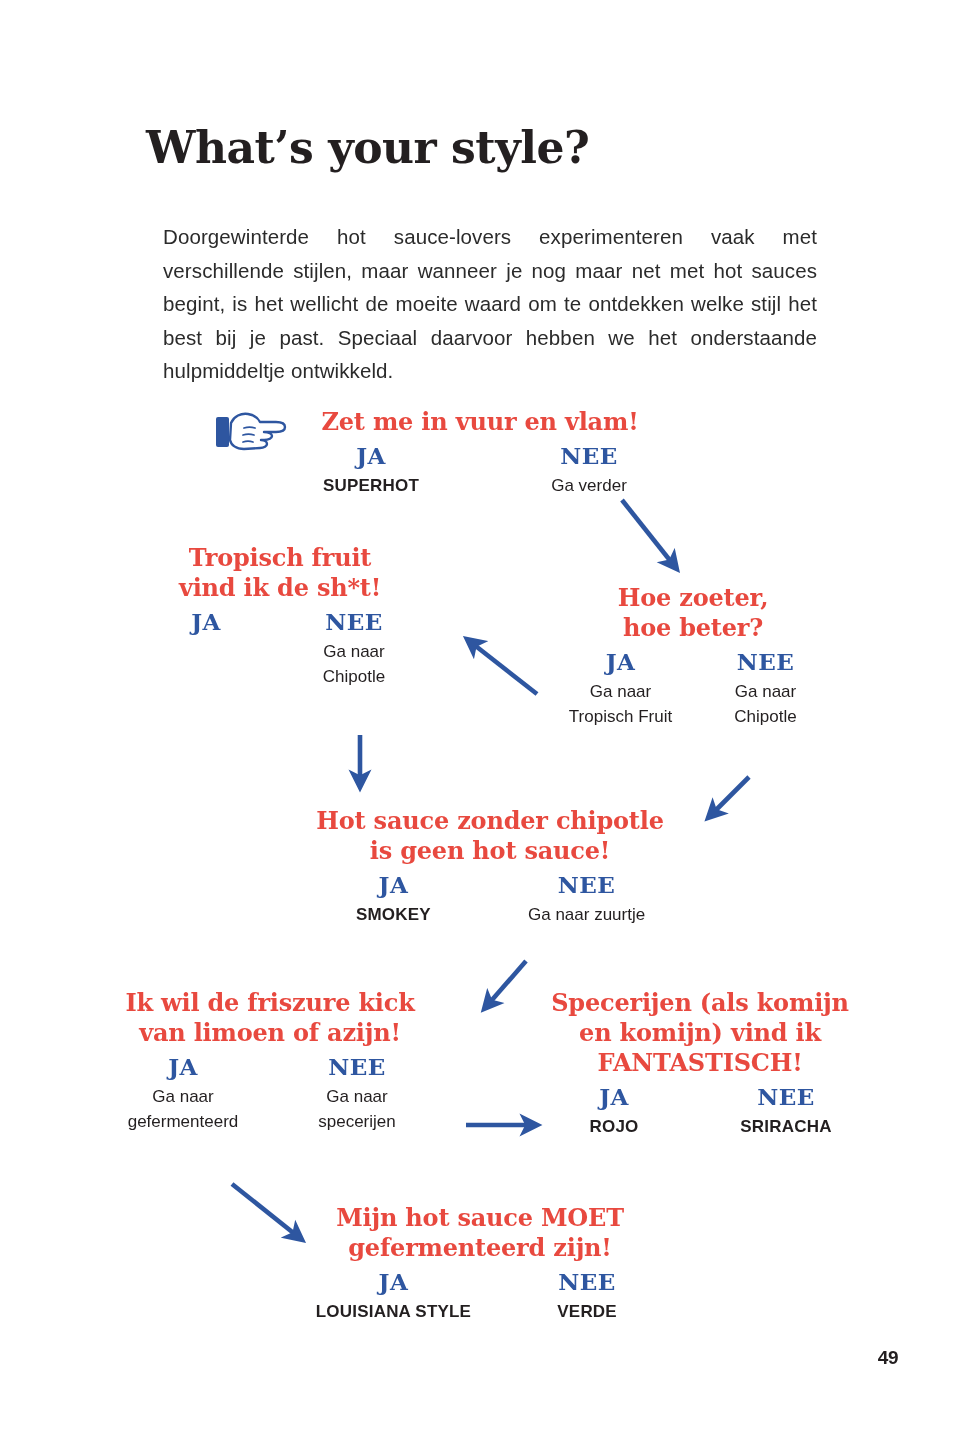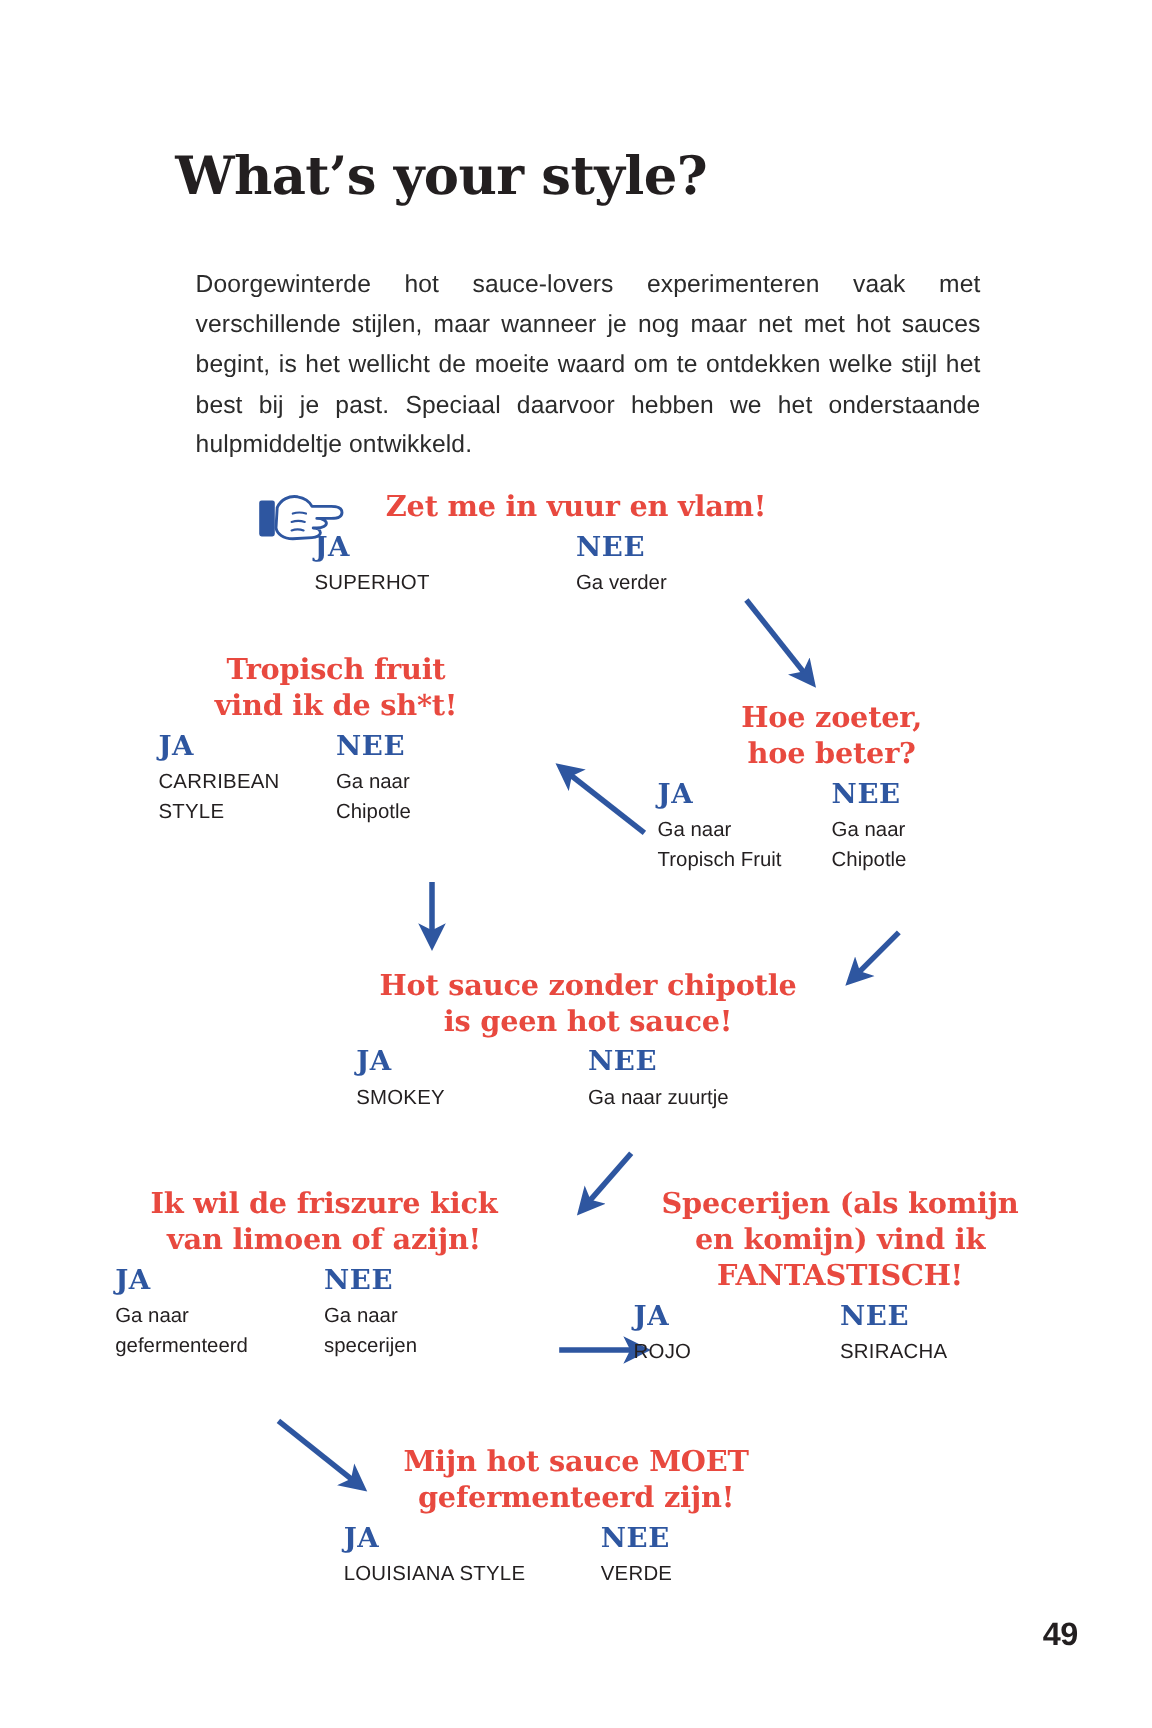--- a/index.html
+++ b/index.html
@@ -76,59 +76,60 @@
     text-align: center;
     white-space: pre-line;
     letter-spacing: -0.2px;
   }
   .answers {
     display: flex;
     justify-content: center;
     margin-top: 4px;
   }
   .ans {
+    text-align: center;
   }
   .ans .lbl {
     font-family: "DejaVu Serif", serif;
     font-weight: bold;
     font-size: 23px;
     color: #2e56a0;
     letter-spacing: 0.5px;
     line-height: 30px;
   }
   .ans .res {
     font-family: "Liberation Sans", sans-serif;
     font-size: 17px;
     line-height: 25px;
     color: #231f20;
     white-space: pre-line;
     margin-top: 2px;
   }
   .ans .res.bold {
-    font-weight: normal;
+    font-weight: bold;
     letter-spacing: 0.2px;
   }
 
   
   .hand-icon {
     position: absolute;
     left: 214px;
     top: 409px;
     width: 74px;
     height: 46px;
   }
 
   
   .folio {
     position: absolute;
     right: 62px;
     top: 1347px;
     font-family: "Liberation Sans", sans-serif;
     font-weight: bold;
-    font-size: 27px;
+    font-size: 19px;
     color: #231f20;
     letter-spacing: -0.5px;
   }
 
   
   #node-heat      { left: 262px; top: 407px;  width: 436px; }
   #node-tropical  { left: 132px; top: 543px;  width: 296px; }
   #node-sweet     { left: 548px; top: 583px;  width: 290px; }
   #node-chipotle  { left: 280px; top: 806px;  width: 420px; }
   #node-acid      { left: 96px;  top: 988px;  width: 348px; }
@@ -188,22 +189,20 @@
         </div>
       </div>
     </div>
 
     <div class="node" id="node-tropical">
       <div class="q">Tropisch fruit
 vind ik de sh*t!</div>
       <div class="answers">
         <div class="ans" style="width:50%">
           <div class="lbl">JA</div>
-          <div class="res bold">CARRIBEAN
-STYLE</div>
         </div>
         <div class="ans" style="width:50%">
           <div class="lbl">NEE</div>
           <div class="res">Ga naar
 Chipotle</div>
         </div>
       </div>
     </div>
 
     <div class="node" id="node-sweet">

